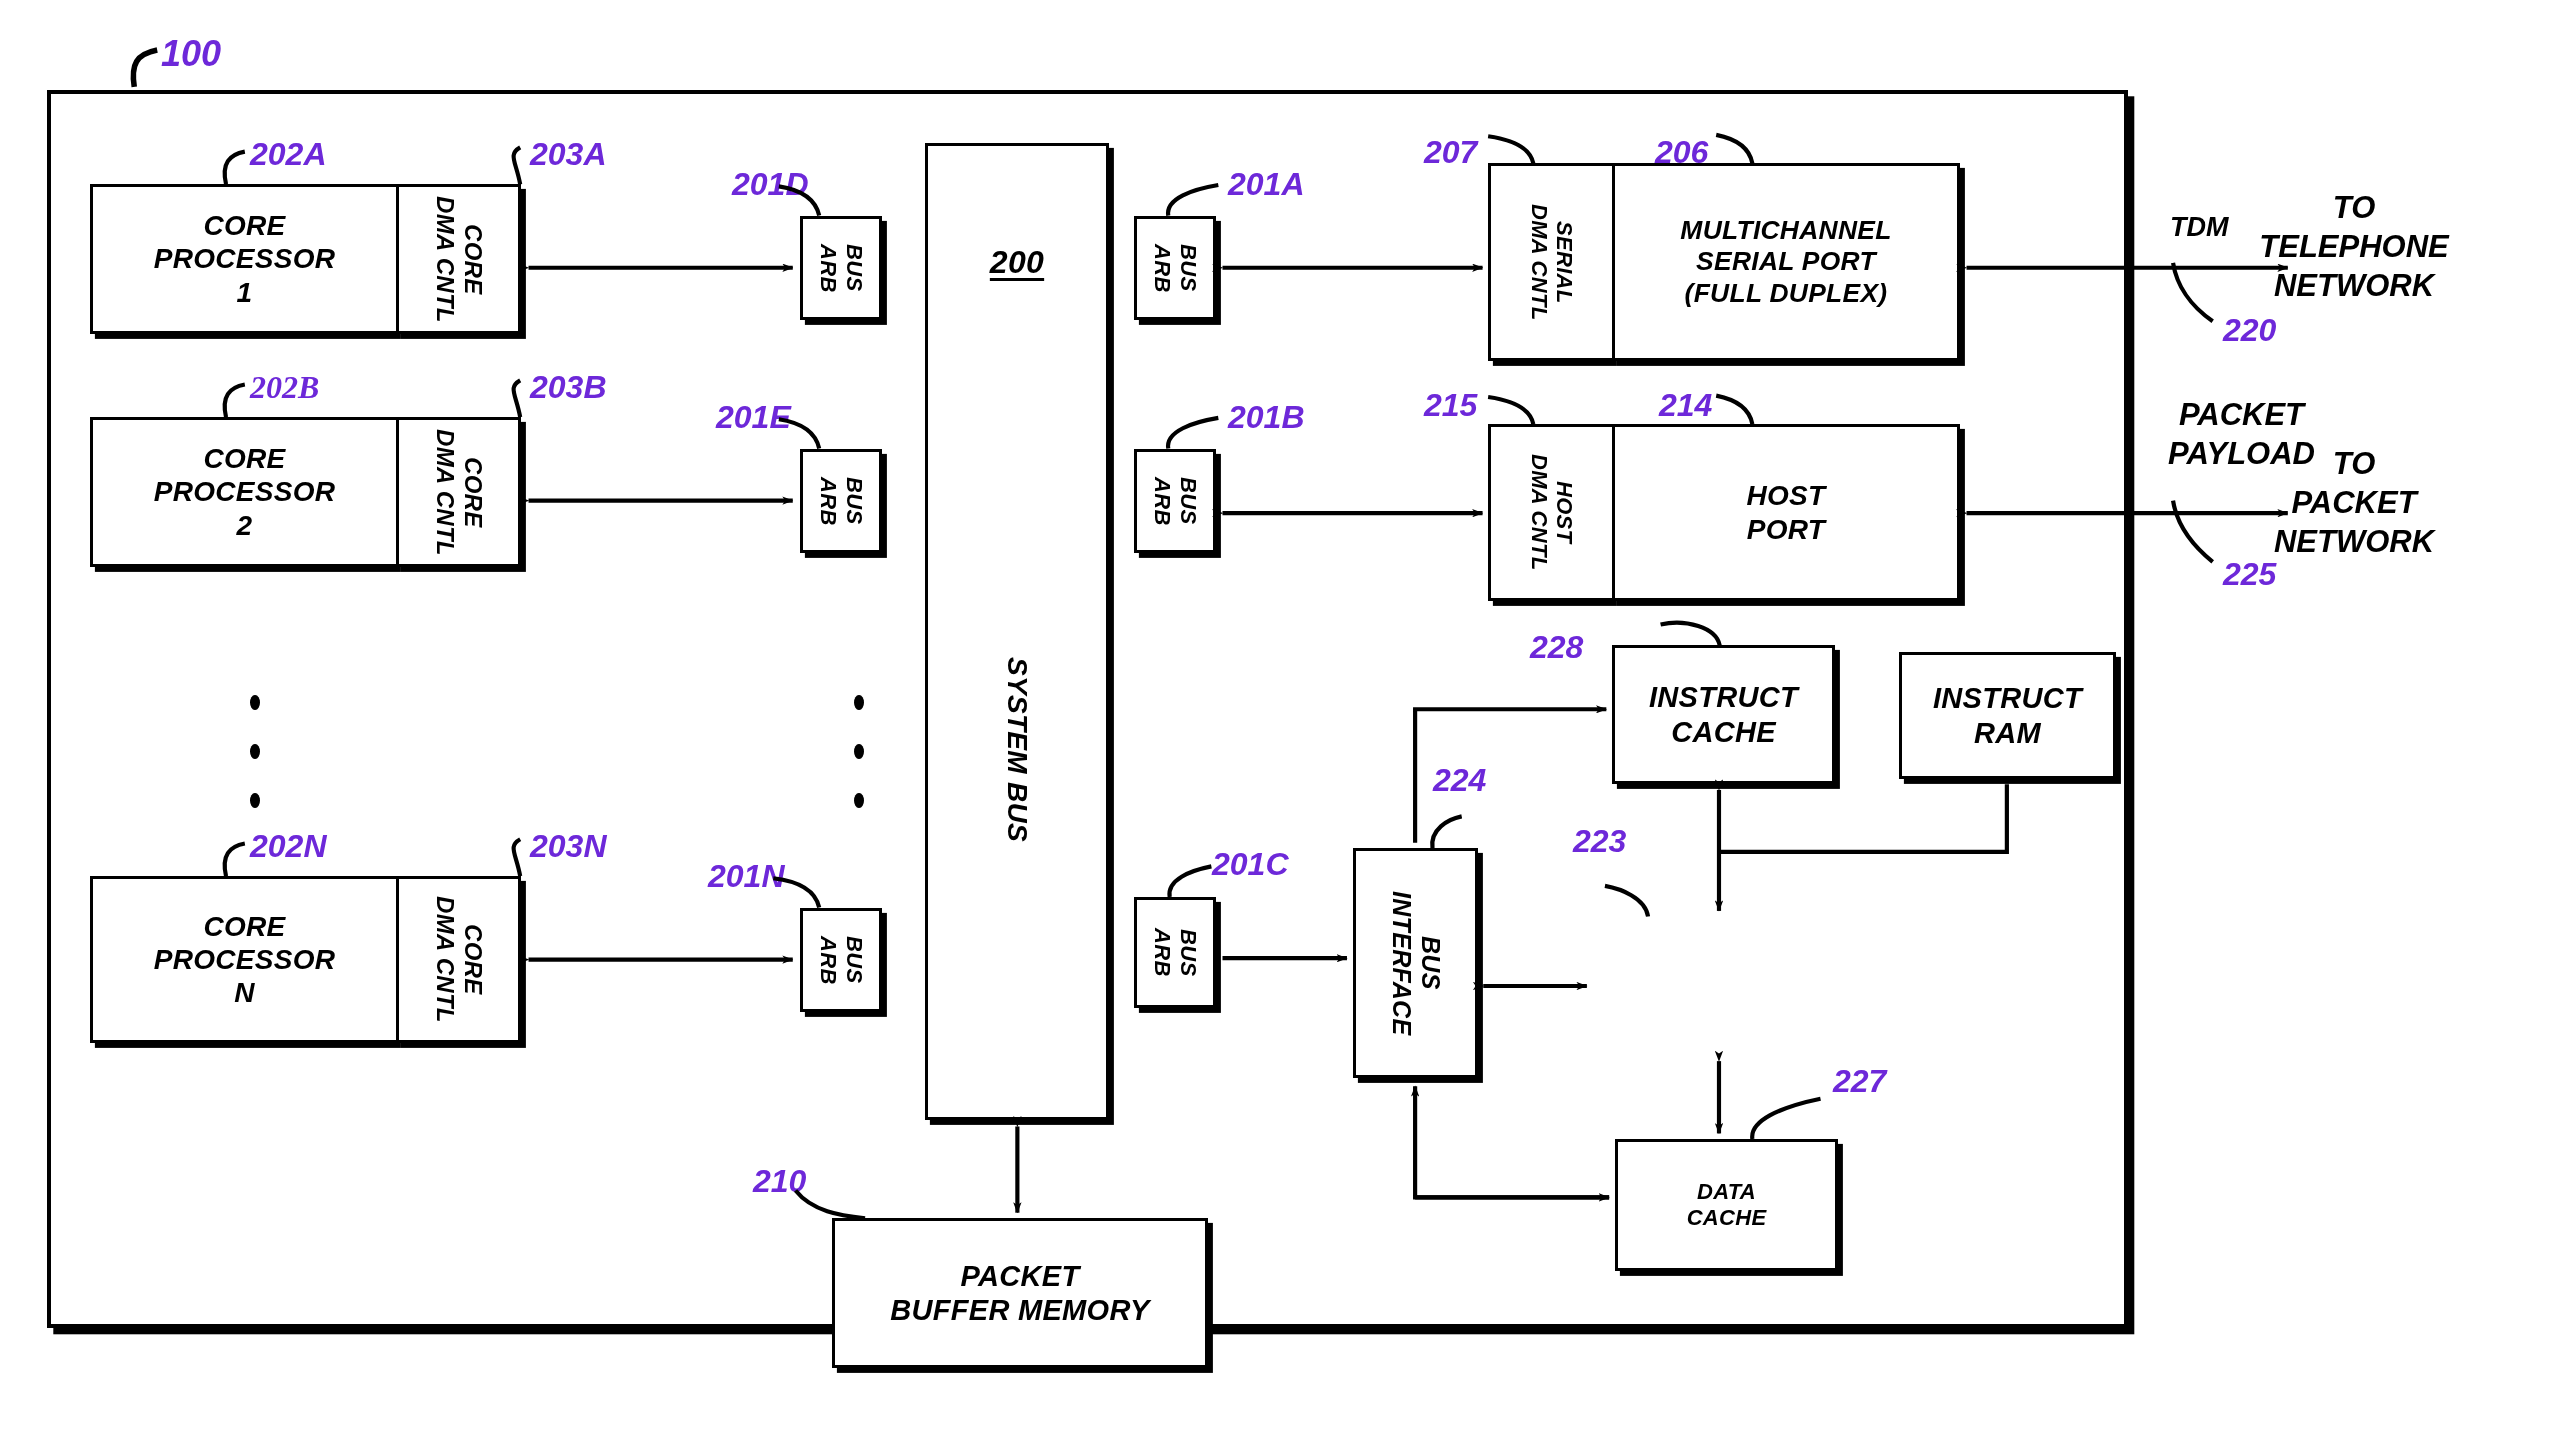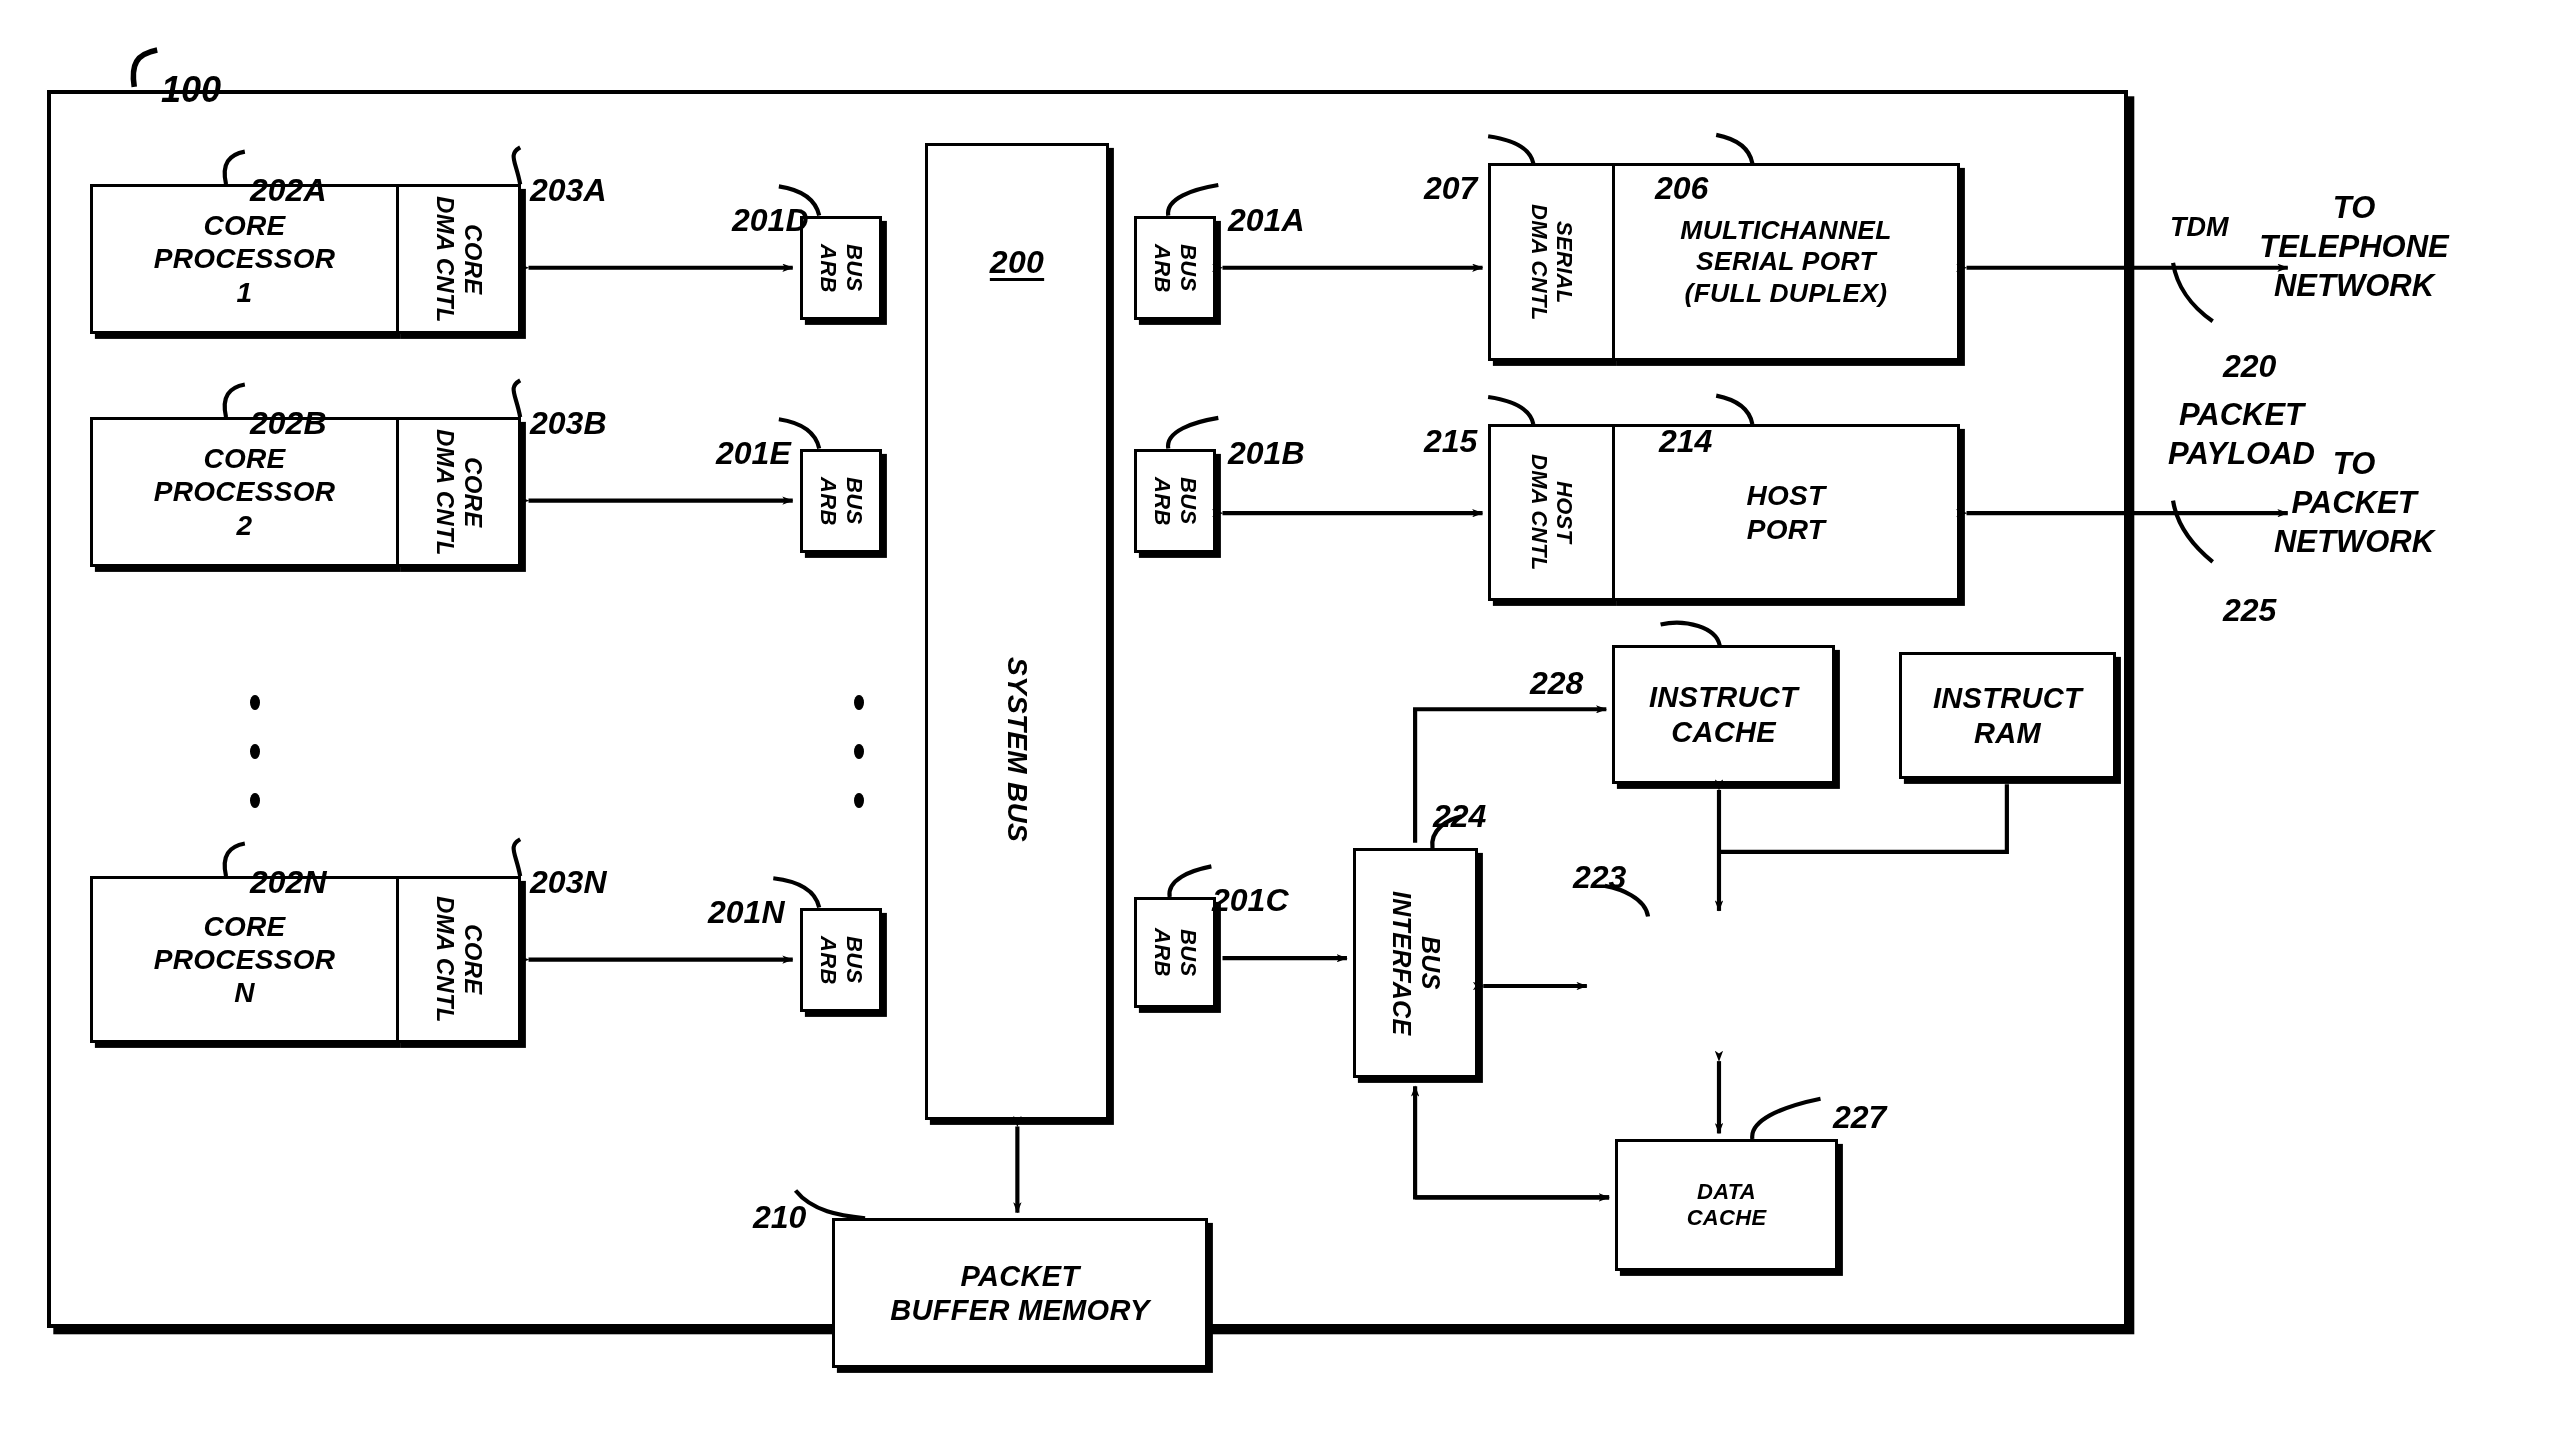--- a/index.html
+++ b/index.html
@@ -8,21 +8,21 @@
 
   
   .blk{position:absolute;box-sizing:border-box;border:3.5px solid #000;background:#fff;
        display:flex;align-items:center;justify-content:center;text-align:center;
        font-family:"Liberation Sans",sans-serif;font-style:italic;font-weight:700;
        color:#000;line-height:1.18;letter-spacing:0.3px;}
   .blk.shadow{box-shadow:4.9px 4.9px 0 #000;}
   .frame{position:absolute;box-sizing:border-box;border:4.9px solid #000;background:transparent;}
   .frame.shadow{box-shadow:6.3px 6.3px 0 #000;}
   .ref{position:absolute;font-family:"Liberation Sans",sans-serif;font-style:italic;
-       font-weight:700;color:#000000;white-space:nowrap;margin-top:36px;}
+       font-weight:700;color:#6d28d9;white-space:nowrap;}
   .rot90{writing-mode:vertical-rl;transform:none;}
   .u{text-decoration:underline;text-underline-offset:4.9px;text-decoration-thickness:2.8px;}
   svg.ov{position:absolute;left:0;top:0;width:2550px;height:1454px;pointer-events:none;}
   .dot{position:absolute;width:9.7px;height:15.3px;background:#000;border-radius:50%;}
   .tlabel{position:absolute;font-family:"Liberation Sans",sans-serif;font-style:italic;
           font-weight:700;color:#000;text-align:center;white-space:pre;line-height:1.25;}
 </style>
 </head>
 <body>
 
@@ -41,21 +41,21 @@
   <span class="ref" style="left:250px;top:136px;font-size:32px;">202A</span>
   <span class="ref" style="left:530px;top:136px;font-size:32px;">203A</span>
 
   <div class="blk shadow" style="left:90px;top:417px;width:306px;height:150px;font-size:28px;white-space:pre;border-right:none;">CORE
 PROCESSOR
 2</div>
   <div class="blk shadow" style="left:396px;top:417px;width:125px;height:150px;font-size:24px;white-space:pre;">
     <span class="rot90">CORE
 DMA CNTL</span>
   </div>
-  <span class="ref" style="left:250px;top:369px;font-size:32px;">202B</span>
+  <span class="ref" style="left:250px;top:369px;font-size:32px;font-family:Liberation Serif, serif;">202B</span>
   <span class="ref" style="left:530px;top:369px;font-size:32px;">203B</span>
 
   <div class="blk shadow" style="left:90px;top:876px;width:306px;height:167px;font-size:28px;white-space:pre;border-right:none;">CORE
 PROCESSOR
 N</div>
   <div class="blk shadow" style="left:396px;top:876px;width:125px;height:167px;font-size:24px;white-space:pre;">
     <span class="rot90">CORE
 DMA CNTL</span>
   </div>
   <span class="ref" style="left:250px;top:828px;font-size:32px;">202N</span>

